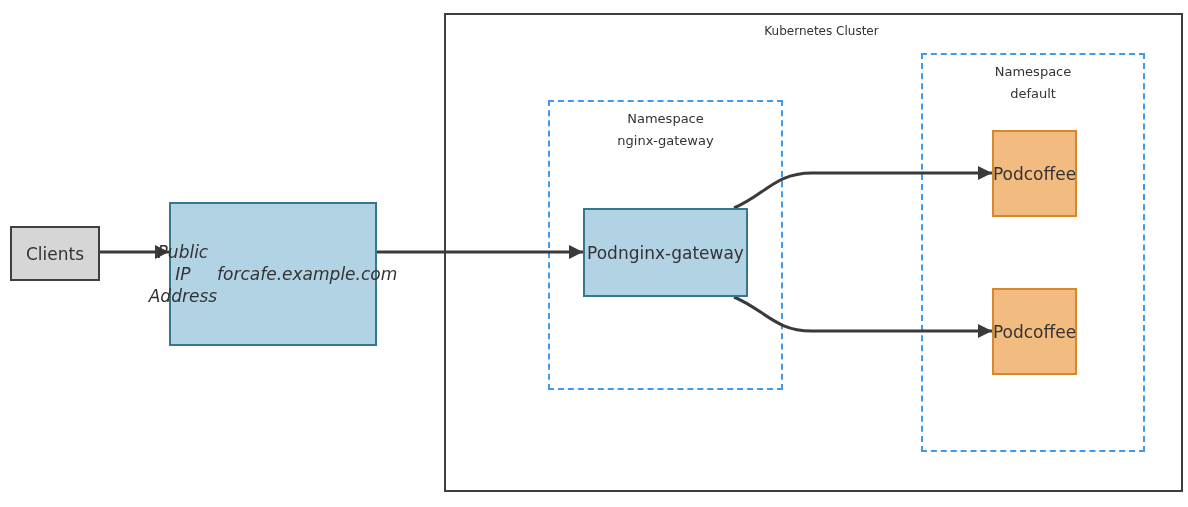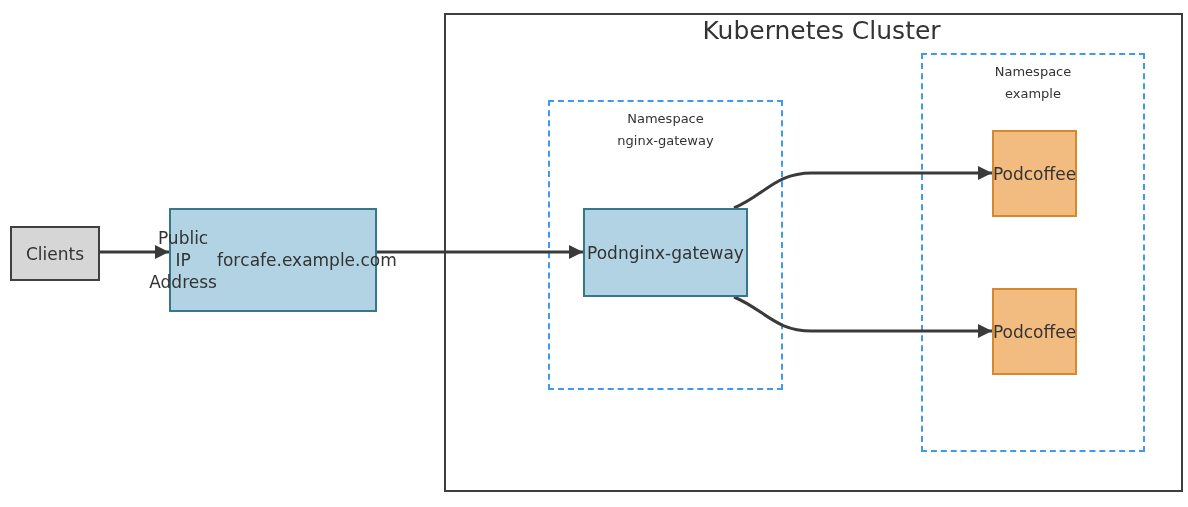--- a/index.html
+++ b/index.html
@@ -23,39 +23,39 @@
   }
   .node-clients {
     left: 10px; top: 226px; width: 90px; height: 55px;
     background: var(--gray-fill, #d6d6d6);
     border: 2px solid var(--gray-border, #404040);
   }
   .node-blue {
     background: var(--blue-fill, #b2d3e3);
     border: 2px solid var(--blue-border, #35788c);
   }
-  .node-public-ip { left: 169px; top: 208px; width: 208px; height: 104px; }
+  .node-public-ip { left: 169px; top: 202px; width: 208px; height: 144px; font-style: italic; }
   .node-pod-nginx { left: 583px; top: 208px; width: 165px; height: 89px; }
   .node-orange {
     background: var(--orange-fill, #f2bc80);
     border: 2px solid var(--orange-border, #d5882c);
   }
   .node-coffee-top { left: 992px; top: 130px; width: 85px; height: 87px; }
   .node-coffee-bottom { left: 992px; top: 288px; width: 85px; height: 87px; }
 
   .cluster {
     position: absolute; left: 444px; top: 13px; width: 739px; height: 479px;
     background: #ffffff;
     border: 2px solid var(--cluster-border, #3e3e3e);
     z-index: 1;
   }
   .cluster-title {
     position: absolute; left: 16px; right: 0; top: 4px;
     text-align: center;
-    font-size: 25px; line-height: 24px;
+    font-size: 12px; line-height: 24px;
     color: var(--text, #333);
   }
 
   .namespace {
     position: absolute;
     border: 2px dashed var(--namespace-border, #3f99ec);
     background: transparent;
     text-align: center;
     font-size: 13px; line-height: 22px;
     color: var(--text, #333);
@@ -85,21 +85,21 @@
     <div class="cluster-title">Kubernetes Cluster</div>
   </div>
 
   <div class="namespace ns-nginx">
     <span class="label-line">Namespace</span>
     <span class="label-line">nginx-gateway</span>
   </div>
 
   <div class="namespace ns-default">
     <span class="label-line">Namespace</span>
-    <span class="label-line">example</span>
+    <span class="label-line">default</span>
   </div>
 
   <svg class="edges" viewBox="0 0 1188 507" xmlns="http://www.w3.org/2000/svg">
     <defs>
       <marker id="arrowhead" viewBox="0 0 10 10" refX="10" refY="5" markerWidth="16" markerHeight="14" markerUnits="userSpaceOnUse" orient="auto">
         <path class="arrowhead-shape" d="M 0 0 L 10 5 L 0 10 z"></path>
       </marker>
     </defs>
     <path class="edge" d="M 100 252 L 169 252" marker-end="url(#arrowhead)"></path>
     <path class="edge" d="M 377 252 L 583 252" marker-end="url(#arrowhead)"></path>

